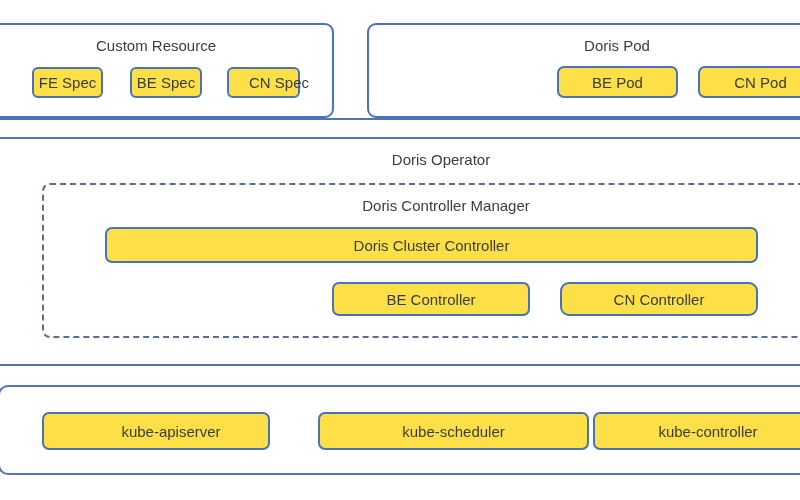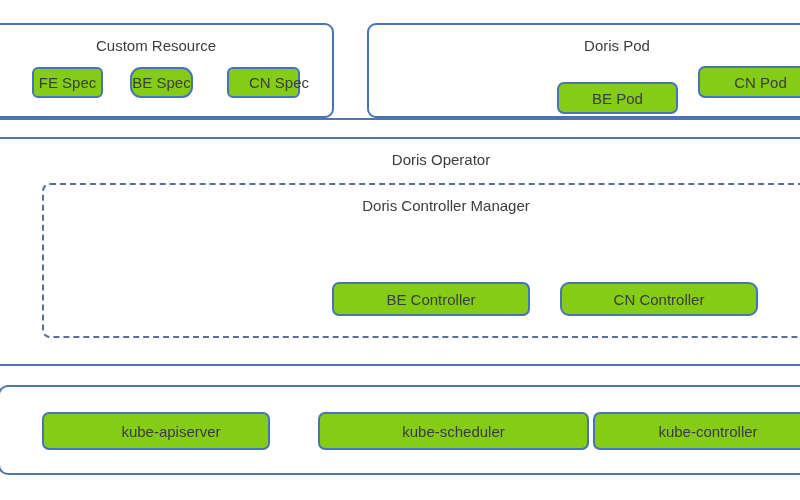--- a/index.html
+++ b/index.html
@@ -41,21 +41,21 @@
   }
   .band-title {
     position: absolute;
     text-align: center;
     font-size: 15px;
     color: #3c3c3c;
   }
   
   .node {
     position: absolute;
-    background: #84cc16;
+    background: #fde047;
     border: 2px solid #4a72b8;
     border-radius: 7px;
     box-sizing: border-box;
     display: flex;
     align-items: center;
     justify-content: center;
     font-size: 15px;
     color: #3c3c3c;
     white-space: nowrap;
   }
@@ -78,35 +78,36 @@
 <div id="stage">
 
   <div class="edge-tick" style="left:9px; top:0; width:2px; height:6px;"></div>
 
   <div class="band" style="left:-30px; top:-42px; width:900px; height:162px;"></div>
 
   <div class="group" style="left:-22px; top:23px; width:356px; height:95px;">
     <div class="group-title">Custom Resource</div>
   </div>
   <div class="node small" style="left:32px; top:67px; width:71px; height:31px;">FE Spec</div>
-  <div class="node small" style="left:130px; top:67px; width:63px; height:31px;border-radius:11px;">BE Spec</div>
+  <div class="node small" style="left:130px; top:67px; width:72px; height:31px;">BE Spec</div>
   <div class="node small" style="left:227px; top:67px; width:73px; height:31px;padding-left:31px;">CN Spec</div>
 
   <div class="group" style="left:367px; top:23px; width:500px; height:95px;">
     <div class="group-title">Doris Pod</div>
   </div>
-  <div class="node" style="left:557px; top:66px; width:121px; height:32px;margin-top:16px;">BE Pod</div>
+  <div class="node" style="left:557px; top:66px; width:121px; height:32px;">BE Pod</div>
   <div class="node" style="left:698px; top:66px; width:125px; height:32px;">CN Pod</div>
 
   <div class="band" style="left:-30px; top:137px; width:942px; height:229px;"></div>
   <div class="band-title" style="left:-30px; top:151px; width:942px;">Doris Operator</div>
 
   <div class="dashed-box" style="left:42px; top:183px; width:808px; height:155px;"></div>
   <div class="band-title" style="left:42px; top:197px; width:808px;">Doris Controller Manager</div>
 
+  <div class="node" style="left:105px; top:227px; width:653px; height:36px;">Doris Cluster Controller</div>
 
   <div class="node" style="left:332px; top:282px; width:198px; height:34px;">BE Controller</div>
   <div class="node" style="left:560px; top:282px; width:198px; height:34px;border-radius:9px;">CN Controller</div>
 
   <div class="band" style="left:-2px; top:385px; width:940px; height:90px; border-radius:10px;"></div>
   <div class="node" style="left:42px; top:412px; width:228px; height:38px;padding-left:30px;">kube-apiserver</div>
   <div class="node" style="left:318px; top:412px; width:271px; height:38px;">kube-scheduler</div>
   <div class="node" style="left:593px; top:412px; width:230px; height:38px;">kube-controller</div>
 
 </div>

